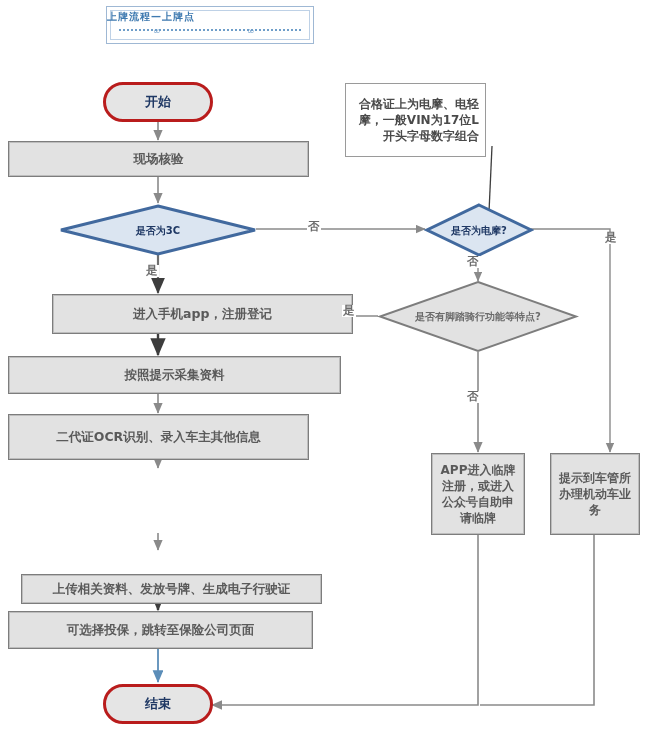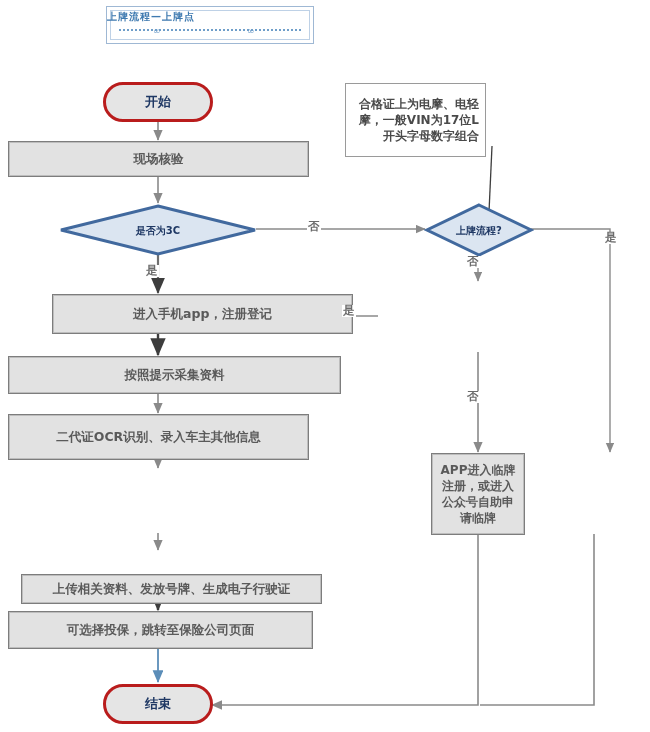--- a/index.html
+++ b/index.html
@@ -168,39 +168,46 @@
     </svg>
     <div class="dlabel">是否为3C</div>
   </div>
 
   <div class="callout">合格证上为电摩、电轻摩，一般VIN为17位L开头字母数字组合</div>
 
   <div class="diamond blue" style="left:424px;top:203px;width:110px;height:54px;">
     <svg width="110" height="54" viewBox="0 0 110 54">
       <polygon points="55,2 107,27 55,52 3,27" fill="#dbe5f1" stroke="#41699e" stroke-width="3"></polygon>
     </svg>
-    <div class="dlabel" style="padding:0 8px;">上牌流程?</div>
-  </div>
-
+    <div class="dlabel" style="padding:0 8px;">是否为电摩?</div>
+  </div>
+
+  <div class="diamond gray" style="left:377px;top:280px;width:202px;height:73px;">
+    <svg width="202" height="73" viewBox="0 0 202 73">
+      <polygon points="101,2 199,36.5 101,71 3,36.5" fill="#e2e2e2" stroke="#7d7d7d" stroke-width="2"></polygon>
+    </svg>
+    <div class="dlabel" style="padding:0 24px;">是否有脚踏骑行功能等特点?</div>
+  </div>
 
   <div class="node proc" style="left:8px;top:294px;width:301px;height:40px;margin-left:44px;">进入手机app，注册登记</div>
 
   <div class="node proc" style="left:8px;top:356px;width:333px;height:38px;">按照提示采集资料</div>
 
   <div class="node proc" style="left:8px;top:414px;width:301px;height:46px;">二代证OCR识别、录入车主其他信息</div>
 
 
   <div class="node proc" style="left:21px;top:551px;width:301px;height:30px;margin-top:23px;">上传相关资料、发放号牌、生成电子行驶证</div>
 
   <div class="node proc" style="left:8px;top:611px;width:305px;height:38px;">可选择投保，跳转至保险公司页面</div>
 
   <div class="node terminator" style="left:103px;top:684px;width:110px;height:40px;">结束</div>
 
   <div class="node proc small" style="left:431px;top:453px;width:94px;height:82px;">APP进入临牌注册，或进入公众号自助申请临牌</div>
 
+  <div class="node proc small" style="left:550px;top:453px;width:90px;height:82px;">提示到车管所办理机动车业务</div>
 
   <div class="elabel" style="left:307px;top:221px;">否</div>
 
   <div class="elabel" style="left:145px;top:265px;">是</div>
 
   <div class="elabel" style="left:604px;top:232px;">是</div>
 
   <div class="elabel" style="left:466px;top:256px;">否</div>
 
   <div class="elabel" style="left:342px;top:305px;">是</div>

